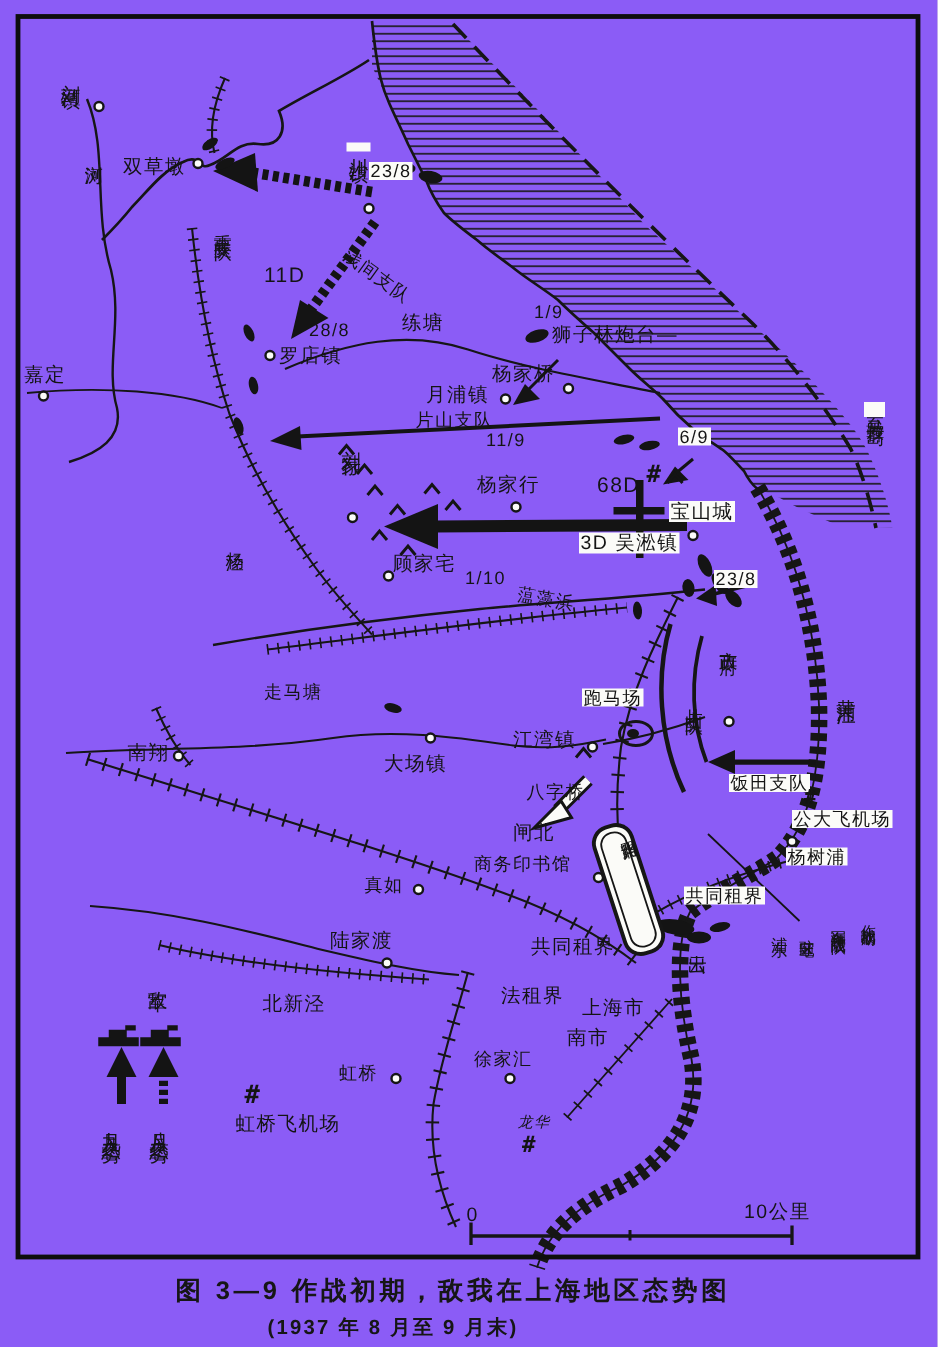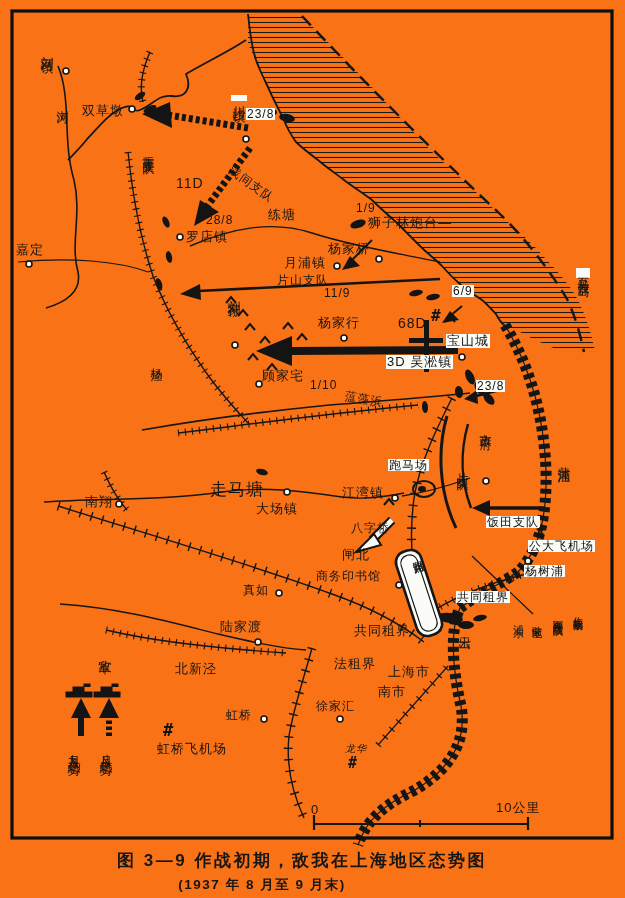--- a/index.html
+++ b/index.html
@@ -1,16 +1,16 @@
 <!DOCTYPE html>
 <html><head>
 <meta charset="utf-8">
 <style>
   html,body{margin:0;padding:0;background:#e8e8e4;}
-  .stage{position:relative;width:625px;height:898px;background:#f97316;overflow:hidden;
+  .stage{position:relative;width:625px;height:898px;background:#8b5cf6;overflow:hidden;
          font-family:"Liberation Sans","DejaVu Sans",sans-serif;color:#161616;}
   .map{position:absolute;left:0;top:0;width:625px;height:898px;}
   .map svg{position:absolute;left:0;top:0;}
   #labels{position:absolute;left:0;top:0;width:625px;height:898px;}
   .lbl{position:absolute;white-space:nowrap;line-height:1.04;color:#141414;letter-spacing:1px;}
   .lbl.v{writing-mode:vertical-rl;text-orientation:upright;letter-spacing:2px;}
   .lbl.bg{background:#fbfbf8;padding:0 1px;}
   .lbl.sym{font-weight:bold;font-family:"DejaVu Sans Mono","Liberation Mono",monospace;letter-spacing:0;}
   .caption{position:absolute;left:0;top:0;width:625px;}
   .cap1{position:absolute;left:302px;top:849px;transform:translateX(-50%);
@@ -292,21 +292,21 @@
         <div class="lbl" style="left: 398px; top: 316px; font-size: 14px;">68D</div>
         <div class="lbl sym" style="left: 431px; top: 308px; font-size: 16px;">#</div>
         <div class="lbl bg" style="left: 452px; top: 285px; font-size: 12px;">6/9</div>
         <div class="lbl bg" style="left: 446px; top: 298px; font-size: 13px; margin-top: 36px;">宝山城</div>
         <div class="lbl v bg" style="left: 576px; top: 268px; font-size: 12px;">至马鞍群岛</div>
         <div class="lbl bg" style="left: 386px; top: 355px; font-size: 13px;">3D 吴淞镇</div>
         <div class="lbl bg" style="left: 476px; top: 380px; font-size: 12px;">23/8</div>
         <div class="lbl" style="left: 262px; top: 369px; font-size: 13px;">顾家宅</div>
         <div class="lbl" style="left: 310px; top: 379px; font-size: 12px;">1/10</div>
         <div class="lbl" style="left: 346px; top: 390px; font-size: 12px; transform: rotate(10deg); transform-origin: left top;">蕰藻浜</div>
-        <div class="lbl" style="left: 176px; top: 481px; font-size: 17px; margin-left: 34px;">走马塘</div>
+        <div class="lbl" style="left: 176px; top: 455px; font-size: 12px;">走马塘</div>
         <div class="lbl" style="left: 85px; top: 495px; font-size: 13px;">南翔</div>
         <div class="lbl" style="left: 256px; top: 470px; font-size: 13px; margin-top: 32px;">大场镇</div>
         <div class="lbl" style="left: 342px; top: 486px; font-size: 13px;">江湾镇</div>
         <div class="lbl bg" style="left: 388px; top: 459px; font-size: 12px;">跑马场</div>
         <div class="lbl v" style="left: 456px; top: 463px; font-size: 12px;">片山支队</div>
         <div class="lbl v" style="left: 479px; top: 424px; font-size: 12px;">市政府</div>
         <div class="lbl bg" style="left: 486px; top: 488px; font-size: 12px; margin-top: 28px;">饭田支队</div>
         <div class="lbl v" style="left: 557px; top: 456px; font-size: 13px;">黄浦江</div>
         <div class="lbl sym" style="left: 536px; top: 525px; font-size: 14px;">#</div>
         <div class="lbl bg" style="left: 528px; top: 540px; font-size: 12px;">公大飞机场</div>

